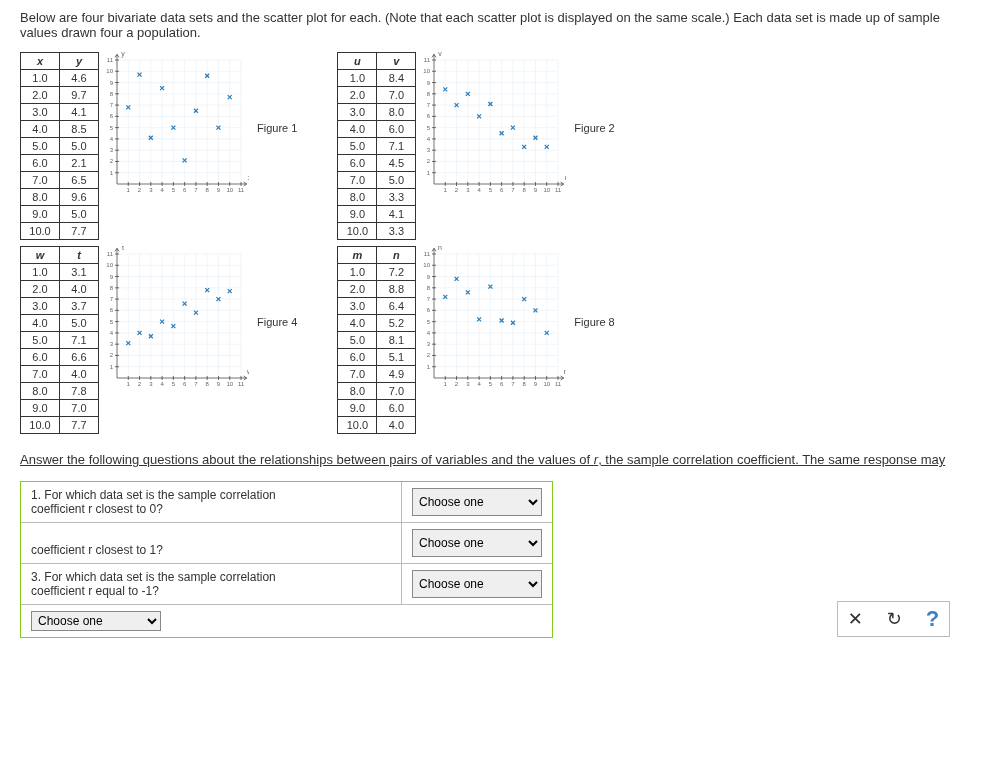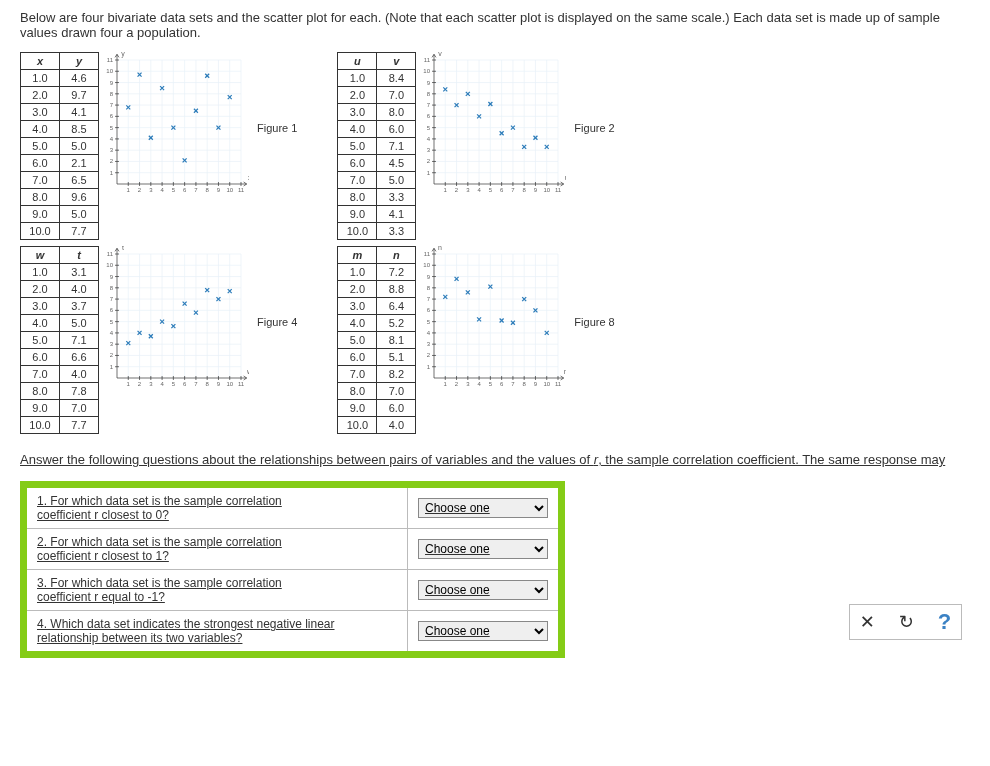--- a/index.html
+++ b/index.html
@@ -26,39 +26,37 @@
     min-width: 26px;
     background: #fff;
   }
   table.data th { font-style: italic; font-weight: bold; }
   .figwrap { display:flex; flex-direction:row;align-items:center; }
   svg.plot { width: 150px; height: 150px; }
   .figlabel { font-size: 11px; margin-left: 8px; margin-top:2px; }
   .qintro { margin: 18px 0 14px 0; max-width: 960px; text-decoration: underline; }
   em.r { font-style: italic; }
   .questions {
-    border: 7px solid #84cc16;
+    border: 1px solid #84cc16;
     display: inline-block;
     font-size: 12px;
-    text-decoration: underline;
   }
   .qrow {
     display:flex;
     border-bottom: 1px solid #bbb;
   }
   .qrow:last-child { border-bottom: none; }
   .qtext {
     width: 360px;
     padding: 6px 10px;
     border-right: 1px solid #bbb;
   }
   .qsel {
     padding: 6px 10px;
     display:flex;
-    align-items:center;
   }
   select.ch {
     font-size: 12px;
     border: 1px solid #888;
     padding: 1px 2px;
     min-width: 130px;
   }
   .toolbar {
     margin: 8px 0 0 280px;
     border: 1px solid #bbb;
@@ -636,21 +634,21 @@
               <tr>
                 <td>5.0</td>
                 <td>8.1</td>
               </tr>
               <tr>
                 <td>6.0</td>
                 <td>5.1</td>
               </tr>
               <tr>
                 <td>7.0</td>
-                <td>8.2</td>
+                <td>4.9</td>
               </tr>
               <tr>
                 <td>8.0</td>
                 <td>7.0</td>
               </tr>
               <tr>
                 <td>9.0</td>
                 <td>6.0</td>
               </tr>
               <tr>
@@ -792,41 +790,37 @@
     <div class="qtext">
       <span>1. For which data set is the sample correlation</span><br>
       <span>coefficient r closest to 0?</span>
     </div>
     <div class="qsel">
         <select class="ch"><option>Choose one</option></select>
       </div>
   </div>
   <div class="qrow">
     <div class="qtext">
-      <span>2. For which data set is the sample correlation</span><br>
+      <br>
       <span>coefficient r closest to 1?</span>
     </div>
     <div class="qsel">
         <select class="ch"><option>Choose one</option></select>
       </div>
   </div>
   <div class="qrow">
     <div class="qtext">
       <span>3. For which data set is the sample correlation</span><br>
       <span>coefficient r equal to -1?</span>
     </div>
     <div class="qsel">
         <select class="ch"><option>Choose one</option></select>
       </div>
   </div>
   <div class="qrow">
-    <div class="qtext">
-      <span>4. Which data set indicates the strongest negative linear</span><br>
-      <span>relationship between its two variables?</span>
-    </div>
     <div class="qsel">
         <select class="ch"><option>Choose one</option></select>
       </div>
   </div>
 </div>
 
 <div class="toolbar">
   <span class="btn">✕</span>
   <span class="btn">↻</span>
   <span class="btn q">?</span>

